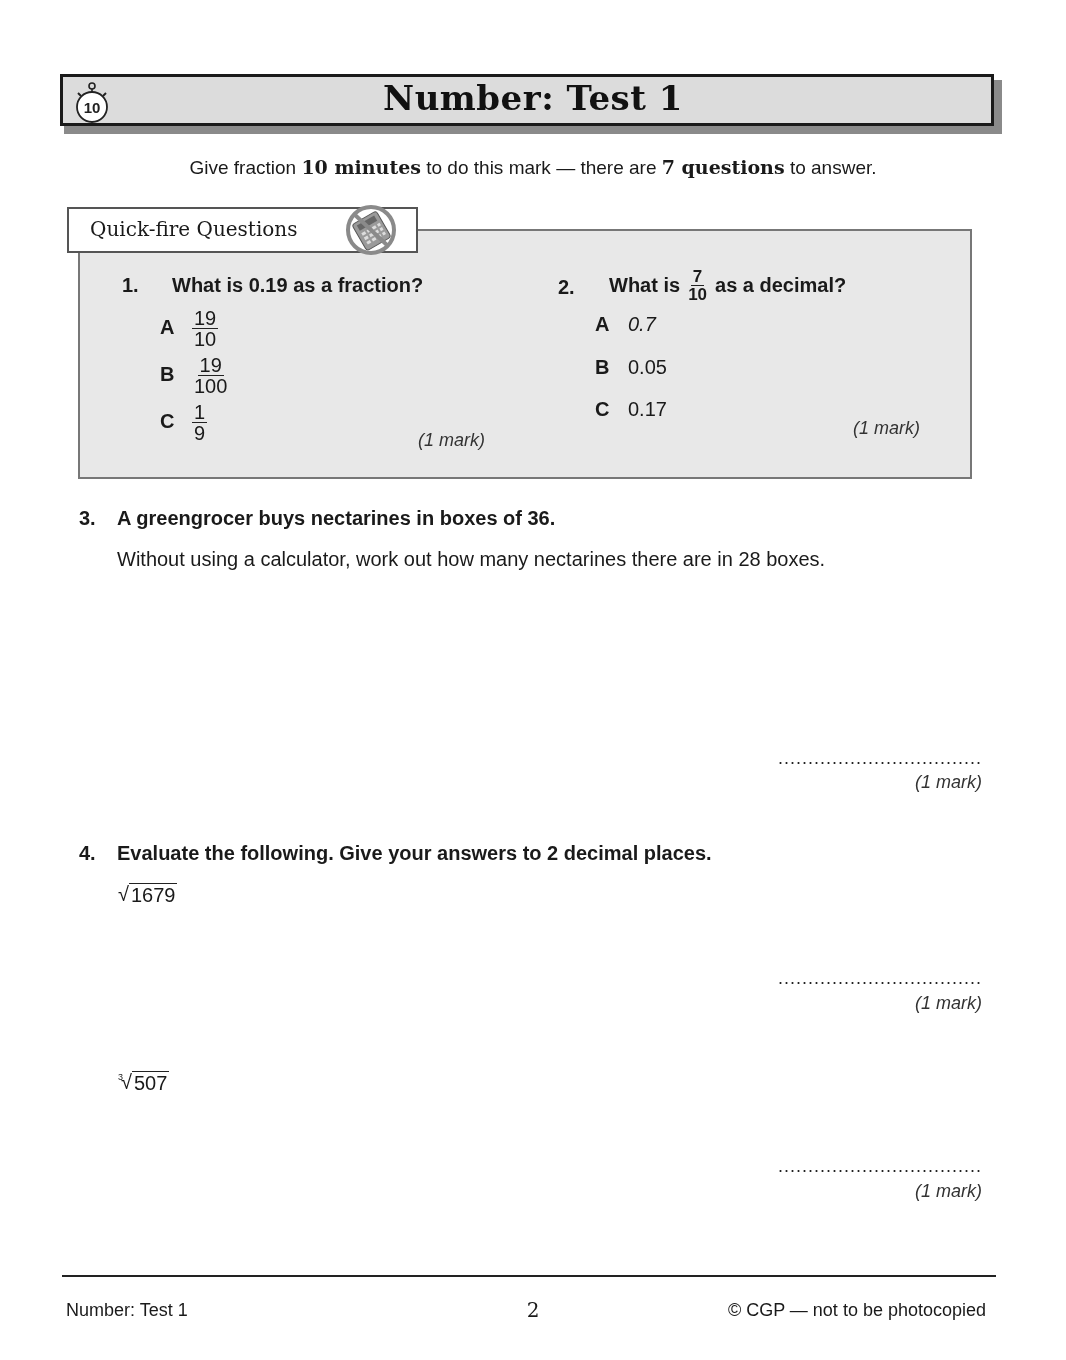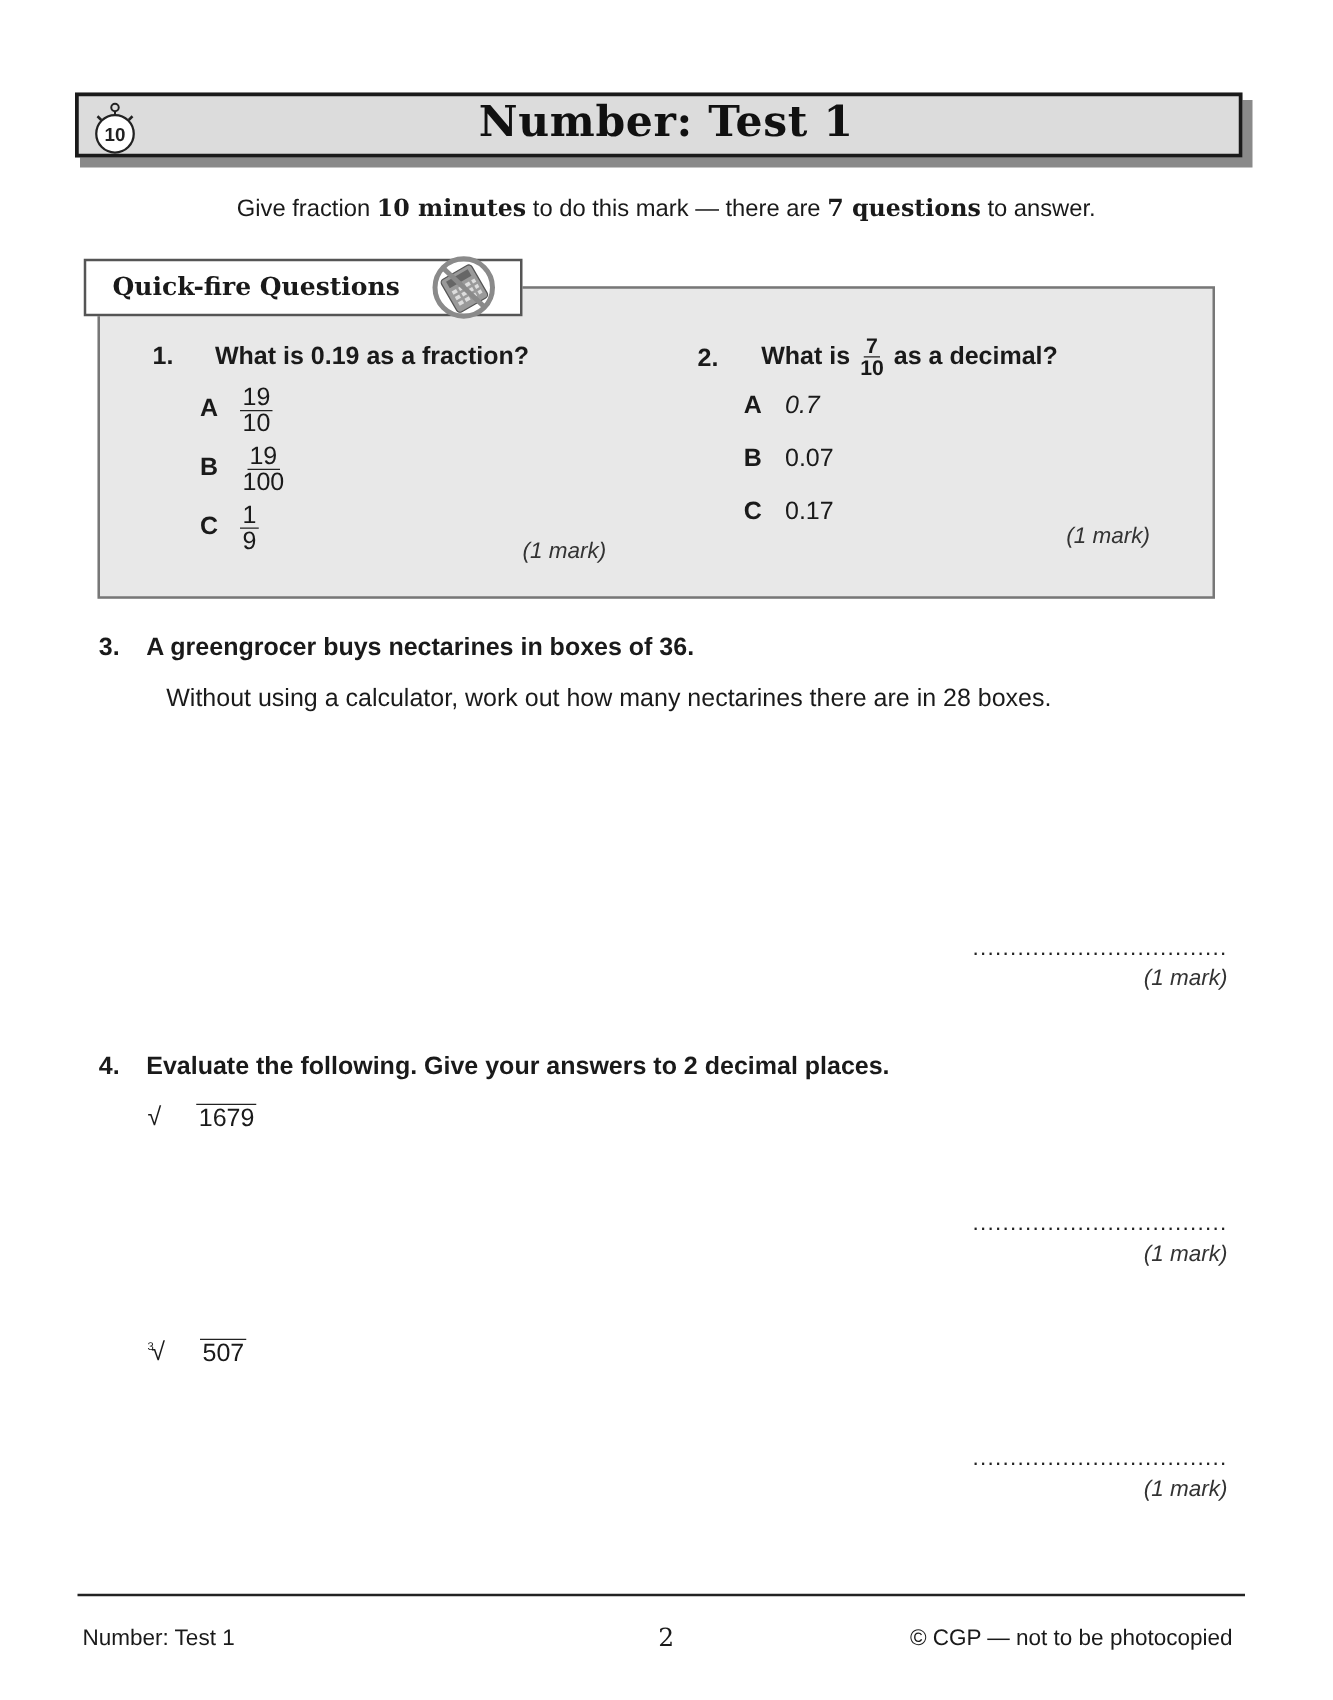--- a/index.html
+++ b/index.html
@@ -12,43 +12,43 @@
   .title-bar { left:60px; top:74px; width:934px; height:52px; background:#dcdcdc; border:3px solid #1a1a1a; box-sizing:border-box; }
   .title-text { left:0; width:1066px; top:78px; text-align:center; font-family:"DejaVu Serif", serif; font-weight:bold; font-size:34px; letter-spacing:0.5px; color:#111; }
   .timer { left:72px; top:80px; width:40px; height:44px; }
 
   .intro { left:0; width:1066px; top:156px; text-align:center; font-size:19px; }
   .intro b { font-family:"DejaVu Serif", serif; }
 
   
   .qf-box { left:78px; top:229px; width:894px; height:250px; background:#e8e8e8; border:2px solid #777; box-sizing:border-box; }
   .qf-label { left:67px; top:207px; width:351px; height:46px; background:#fff; border:2px solid #555; box-sizing:border-box; }
-  .qf-label-text { left:90px; top:217px; font-family:"DejaVu Serif", serif; font-weight:bold; font-size:20px; color:#1a1a1a; }
+  .qf-label-text { left:90px; top:217px; font-family:"DejaVu Serif", serif; font-weight:normal; font-size:20px; color:#1a1a1a; }
   .calc-icon { left:342px; top:204px; width:58px; height:52px; }
 
   .qnum { font-weight:bold; font-size:20px; }
   .qtext { font-weight:bold; font-size:20px; }
   .opt-letter { font-weight:bold; font-size:20px; }
   .opt-val { font-size:20px; }
   .frac { display:inline-flex; flex-direction:column; align-items:center; line-height:1; font-size:20px; }
   .frac .num { padding:0 2px; border-bottom:1.5px solid #222; }
   .frac .den { padding:0 2px; }
   .frac.bold { font-weight:bold; font-size:17px; }
   .mark { font-style:italic; font-size:18px; color:#333; }
 
-  .body-text { font-size:20px;margin-left:16px; }
+  .body-text { font-size:20px; }
   .dots { font-size:18px; letter-spacing:1px; color:#222; }
 
   .footer-rule { left:62px; top:1275px; width:934px; height:2px; background:#222; }
   .footer-left { left:66px; top:1300px; font-size:18px; }
   .footer-center { left:0; width:1066px; top:1298px; text-align:center; font-family:"DejaVu Serif", serif; font-size:20px; }
   .footer-right { right:80px; top:1300px; font-size:18px; }
 
   .sqrt { font-size:20px; display:inline-flex; align-items:flex-end; }
-  .sqrt .rad { border-top:1.5px solid #222; padding:0 2px; line-height:1.1;margin-left:28px; }
+  .sqrt .rad { border-top:1.5px solid #222; padding:0 2px; line-height:1.1; }
   .sqrt .idx { font-size:9px; vertical-align:top; position:relative; top:-12px; margin-right:-2px; }
 </style>
 </head>
 <body>
 
 <div class="abs title-shadow"></div>
 <div class="abs title-bar"></div>
 <div class="abs timer">
   <svg width="40" height="44" viewBox="0 0 40 44">
     <circle cx="20" cy="6" r="3" fill="none" stroke="#222" stroke-width="1.6"></circle>
@@ -122,21 +122,21 @@
   <span class="frac bold">
     <span class="num">7</span>
     <span class="den">10</span>
   </span>
   <span class="qtext">as a decimal?</span>
 </div>
 
 <div class="abs opt-letter" style="left:595px;top:313px;">A</div>
 <div class="abs opt-val" style="left:628px;top:313px;font-style:italic;">0.7</div>
 <div class="abs opt-letter" style="left:595px;top:356px;">B</div>
-<div class="abs opt-val" style="left:628px;top:356px;">0.07</div>
+<div class="abs opt-val" style="left:628px;top:356px;">0.05</div>
 <div class="abs opt-letter" style="left:595px;top:398px;">C</div>
 <div class="abs opt-val" style="left:628px;top:398px;">0.17</div>
 
 <div class="abs mark" style="left:853px;top:418px;">(1 mark)</div>
 
 <div class="abs qnum" style="left:79px;top:507px;">3.</div>
 <div class="abs qtext" style="left:117px;top:507px;">A greengrocer buys nectarines in boxes of 36.</div>
 <div class="abs body-text" style="left:117px;top:548px;">Without using a calculator, work out how many nectarines there are in 28 boxes.</div>
 <div class="abs dots" style="right:84px;top:748px;">..................................</div>
 <div class="abs mark" style="right:84px;top:772px;">(1 mark)</div>

